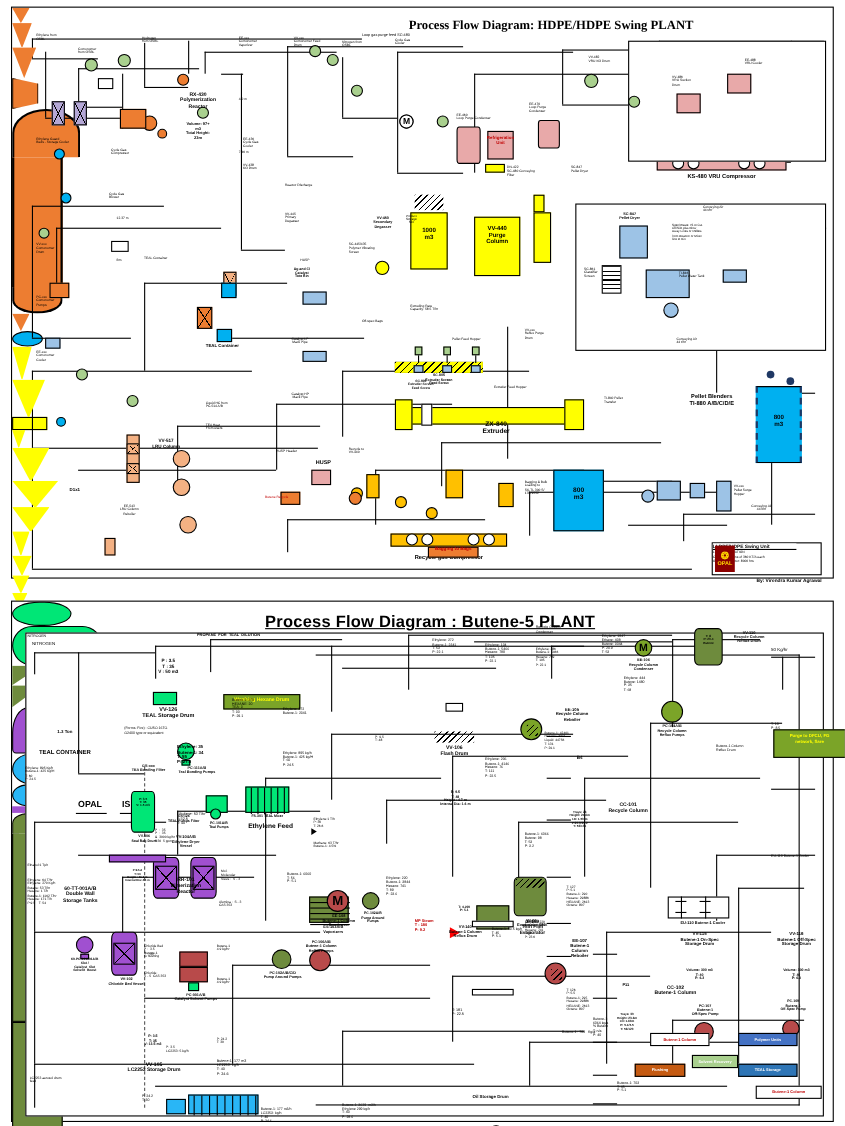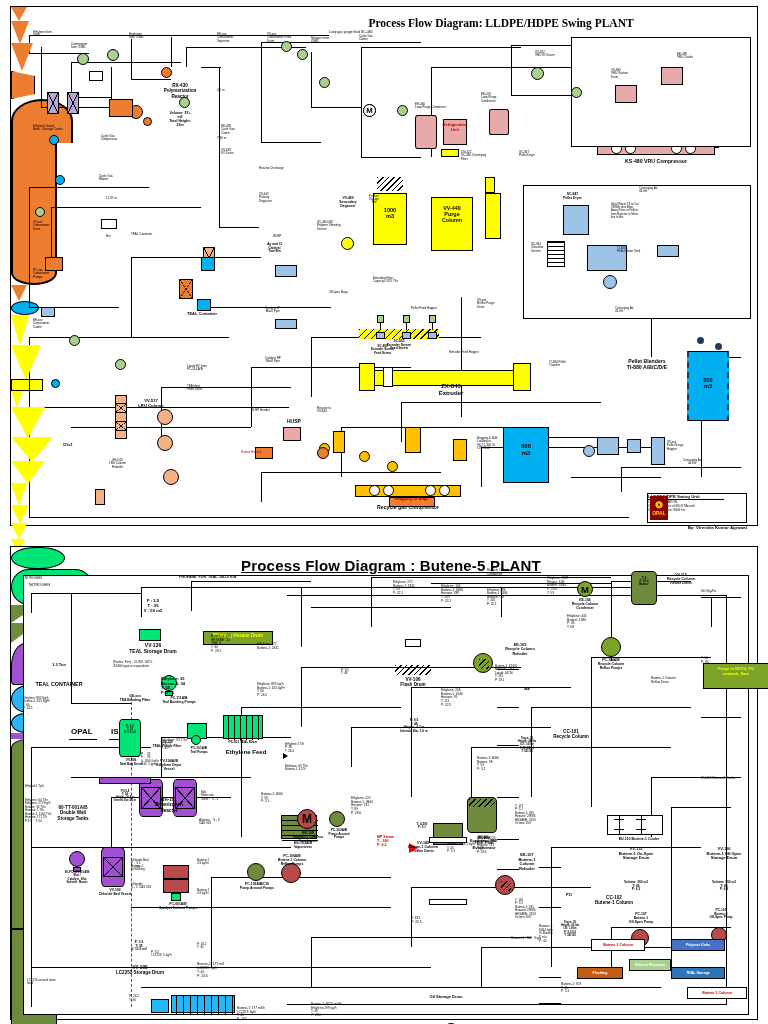--- a/index.html
+++ b/index.html
@@ -66,21 +66,21 @@
   .bigArrowR{position:absolute;width:0;height:0;border-style:solid;border-width:5px 0 5px 9px;
           border-color:transparent transparent transparent #FF0000;}
   .dot{position:absolute;border-radius:50%;background:#1F3864;}
 </style>
 </head>
 <body>
 
 <div class="page">
 
   <div class="sheet" id="sheet1">
-    <div class="title" id="t1">Process Flow Diagram: LLDPE/HDPE Swing  PLANT</div>
+    <div class="title" id="t1">Process Flow Diagram: HDPE/HDPE Swing  PLANT</div>
     <div id="d1" style="position:absolute;inset:0;">
         <div class="ln hl" style="left: 18px; top: 28px; width: 300px; height: 1px;"></div>
         <div class="ln vl" style="left: 18px; top: 28px; width: 1px; height: 18px;"></div>
         <div class="ln hl" style="left: 18px; top: 46px; width: 60px; height: 1px;"></div>
         <div class="ln vl" style="left: 30px; top: 40px; width: 1px; height: 60px;"></div>
         <div class="ln hl" style="left: 30px; top: 100px; width: 70px; height: 1px;"></div>
         <div class="ln vl" style="left: 100px; top: 60px; width: 1px; height: 50px;"></div>
         <div class="ln hl" style="left: 60px; top: 55px; width: 110px; height: 1px;"></div>
         <div class="ln vl" style="left: 60px; top: 55px; width: 1px; height: 35px;"></div>
         <div class="ln hl" style="left: 60px; top: 90px; width: 40px; height: 1px;"></div>

